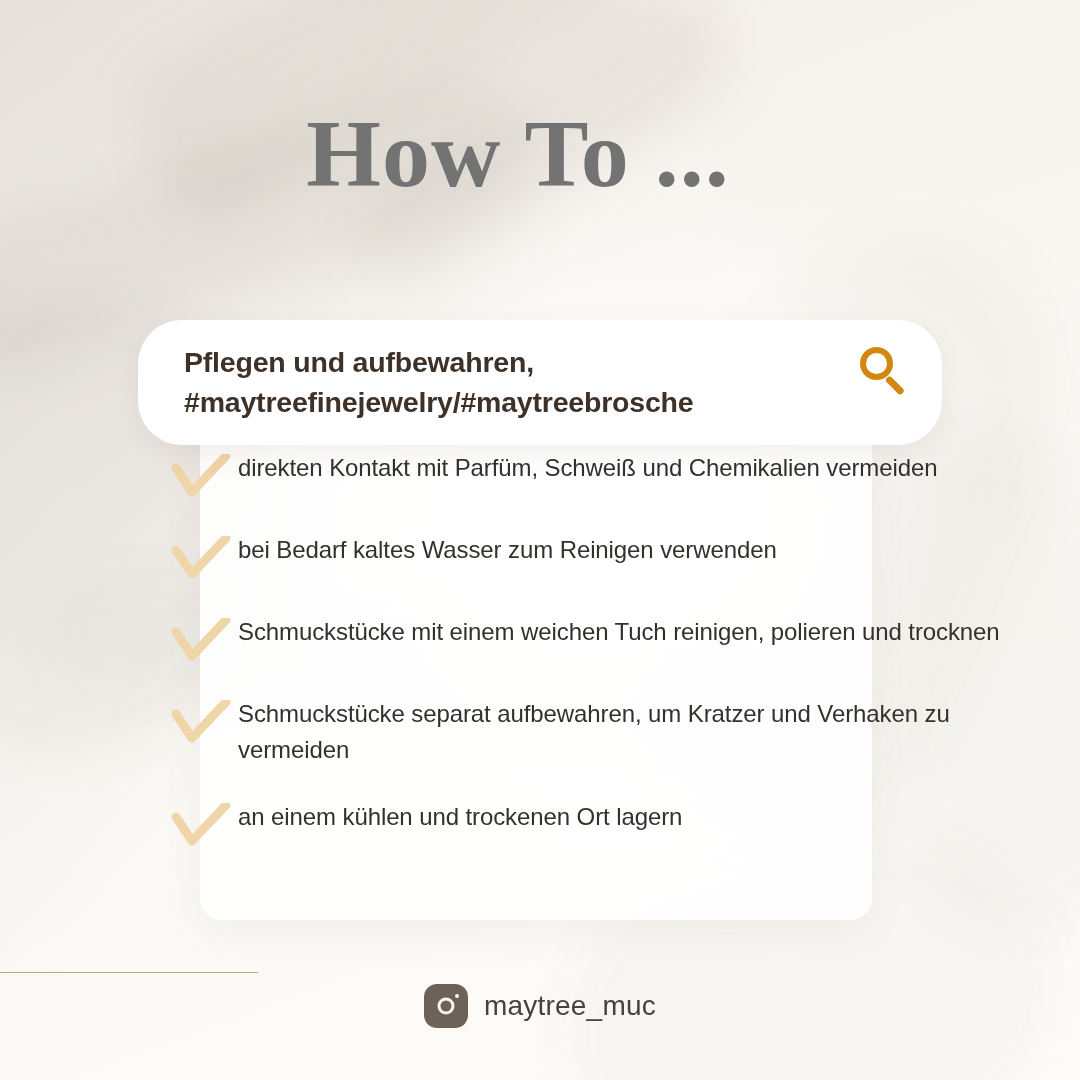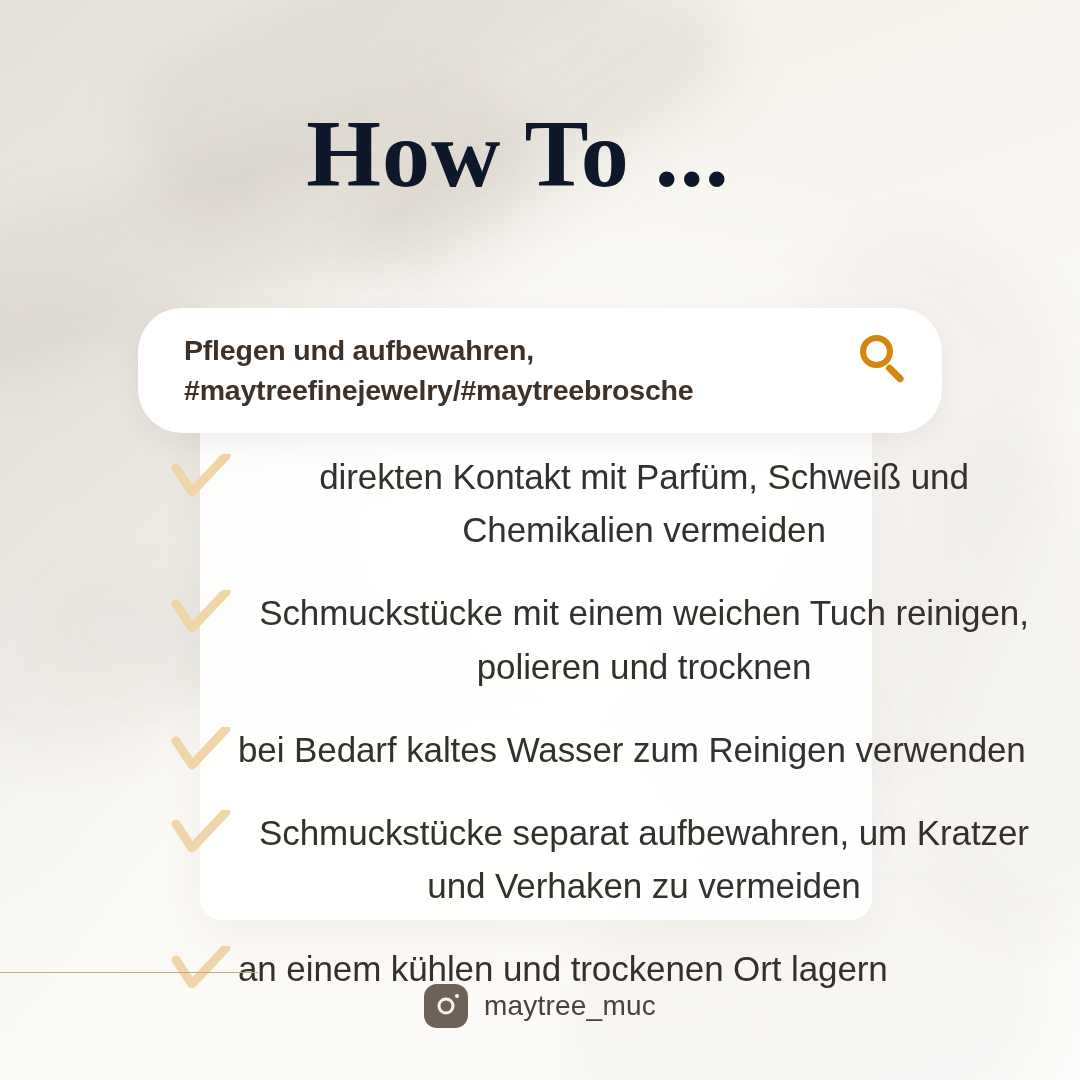--- a/index.html
+++ b/index.html
@@ -59,27 +59,27 @@
     position: absolute;
     top: 104px;
     left: 0;
     width: 1036px;
     text-align: center;
     font-family: "Liberation Serif", serif;
     font-weight: bold;
     font-size: 96px;
     line-height: 1.05;
     letter-spacing: 1px;
-    color: #0f172a;
+    color: #737373;
   }
 
   
   .search-bar {
     position: absolute;
-    top: 308px;
+    top: 320px;
     left: 138px;
     width: 804px;
     min-height: 84px;
     background: #ffffff;
     border-radius: 44px;
     box-shadow: 0 10px 28px rgba(90, 70, 50, 0.08);
     display: flex;
     align-items: flex-start;
     padding: 22px 30px 22px 46px;
     z-index: 4;
@@ -144,26 +144,25 @@
     margin-bottom: 28px;
   }
   .check {
     flex: 0 0 68px;
     height: 48px;
     position: relative;
     margin-top: 6px;
   }
   .check svg { display: block; }
   .item-text {
-    font-size: 35px;
+    font-size: 24px;
     line-height: 1.52;
     color: #33302d;
     letter-spacing: -0.1px;
     padding-top: 2px;
-    text-align: center;
   }
 
   
   .divider {
     position: absolute;
     left: 0;
     top: 972px;
     width: 258px;
     height: 1px;
     background: #bda986;
@@ -246,30 +245,30 @@
       </div>
       <div class="item-text">direkten Kontakt mit Parfüm, Schweiß und Chemikalien vermeiden</div>
     </div>
 
     <div class="list-item">
       <div class="check">
         <svg width="64" height="46" viewBox="0 0 64 46" fill="none">
           <path d="M6 14 L22 38 L56 2" stroke="#f0d5a8" stroke-width="9" stroke-linecap="round" stroke-linejoin="round"></path>
         </svg>
       </div>
+      <div class="item-text">bei Bedarf kaltes Wasser zum Reinigen verwenden</div>
+    </div>
+
+    <div class="list-item">
+      <div class="check">
+        <svg width="64" height="46" viewBox="0 0 64 46" fill="none">
+          <path d="M6 14 L22 38 L56 2" stroke="#f0d5a8" stroke-width="9" stroke-linecap="round" stroke-linejoin="round"></path>
+        </svg>
+      </div>
       <div class="item-text">Schmuckstücke mit einem weichen Tuch reinigen, polieren und trocknen</div>
-    </div>
-
-    <div class="list-item">
-      <div class="check">
-        <svg width="64" height="46" viewBox="0 0 64 46" fill="none">
-          <path d="M6 14 L22 38 L56 2" stroke="#f0d5a8" stroke-width="9" stroke-linecap="round" stroke-linejoin="round"></path>
-        </svg>
-      </div>
-      <div class="item-text">bei Bedarf kaltes Wasser zum Reinigen verwenden</div>
     </div>
 
     <div class="list-item">
       <div class="check">
         <svg width="64" height="46" viewBox="0 0 64 46" fill="none">
           <path d="M6 14 L22 38 L56 2" stroke="#f0d5a8" stroke-width="9" stroke-linecap="round" stroke-linejoin="round"></path>
         </svg>
       </div>
       <div class="item-text">Schmuckstücke separat aufbewahren, um Kratzer und Verhaken zu vermeiden</div>
     </div>

